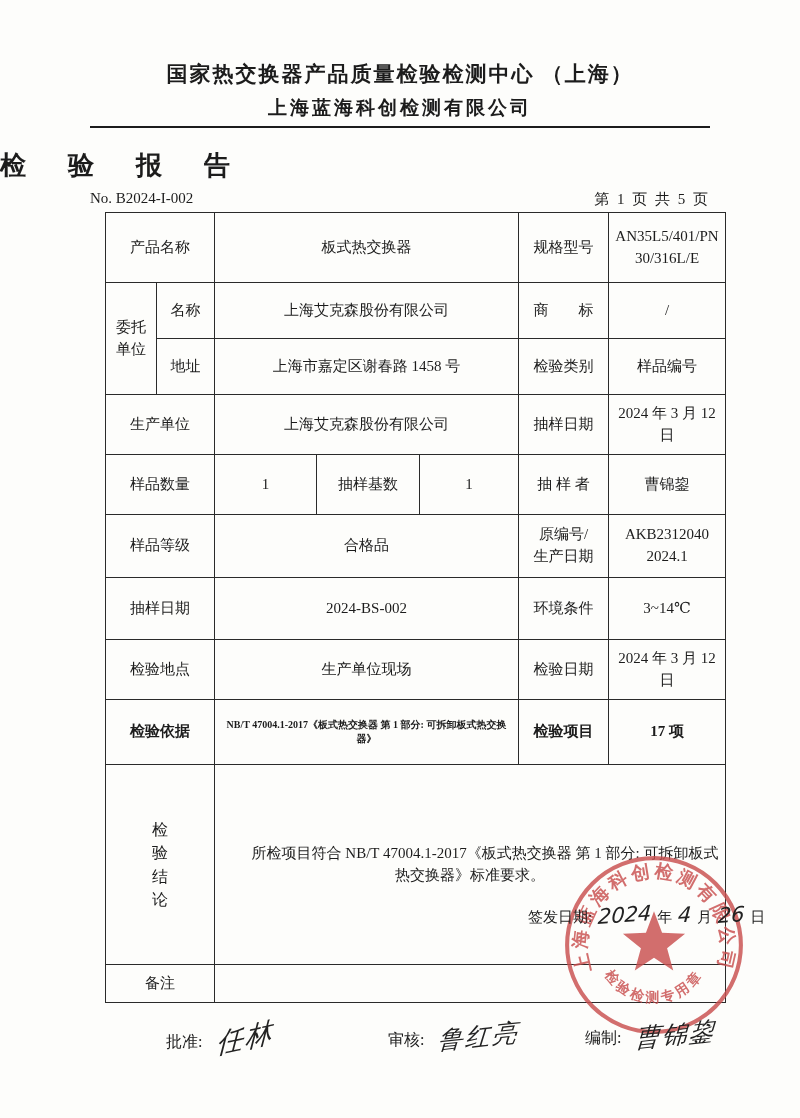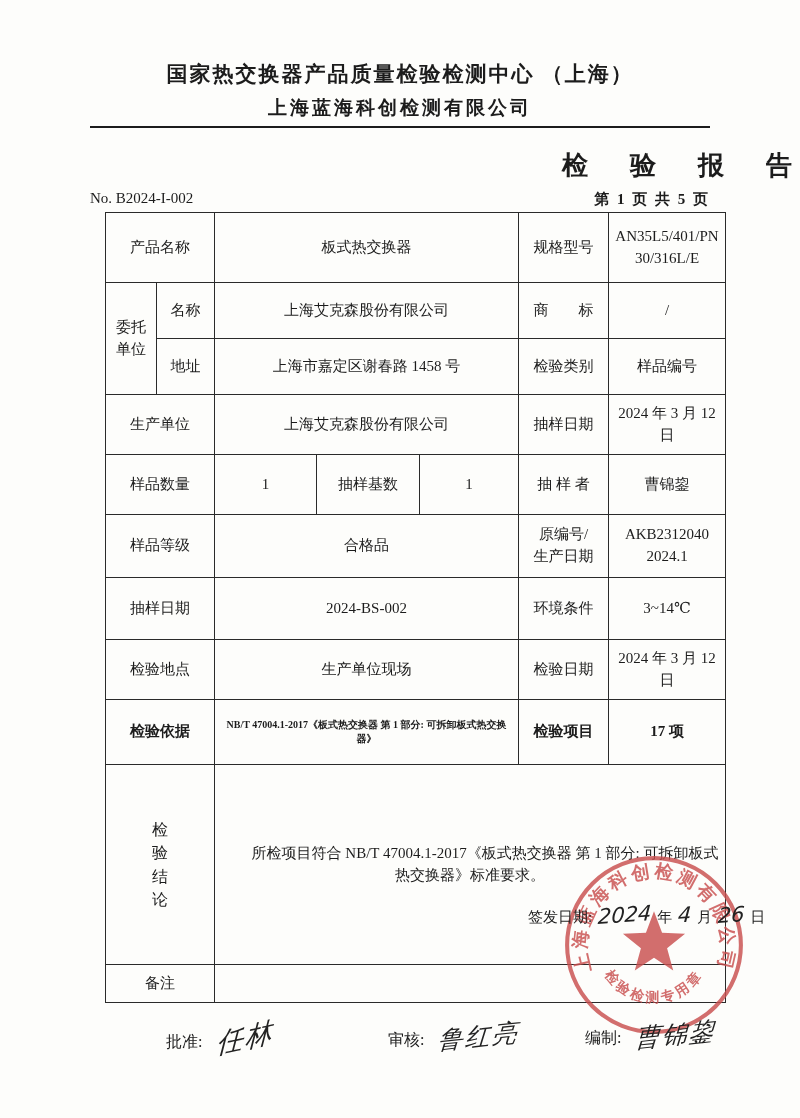--- a/index.html
+++ b/index.html
@@ -20,28 +20,28 @@
   .org2 {
     position: absolute; top: 95px; left: 0; width: 100%;
     text-align: center; font-size: 19px; font-weight: bold; letter-spacing: 3px;
   }
   .divider {
     position: absolute; top: 126px; left: 90px; width: 620px; height: 2px;
     background: #1c1c1c;
   }
   .rpt-title {
     position: absolute; top: 148px; left: 0; width: 100%;
-    text-align: right; font-size: 26px; font-weight: bold; letter-spacing: 8px;
+    text-align: left; font-size: 26px; font-weight: bold; letter-spacing: 8px;
   }
   .no-line {
     position: absolute; top: 190px; left: 90px; width: 620px;
     font-size: 15px;
   }
   .no-left { float: left; }
-  .no-right { float: right; letter-spacing: 2px; font-weight: bold; }
+  .no-right { float: right; letter-spacing: 2px; }
 
   table.main {
     position: absolute; top: 212px; left: 105px;
     width: 620px;
     border-collapse: collapse;
     table-layout: fixed;
     font-size: 15px;
   }
   table.main td {
     border: 1.4px solid #2a2a2a;

